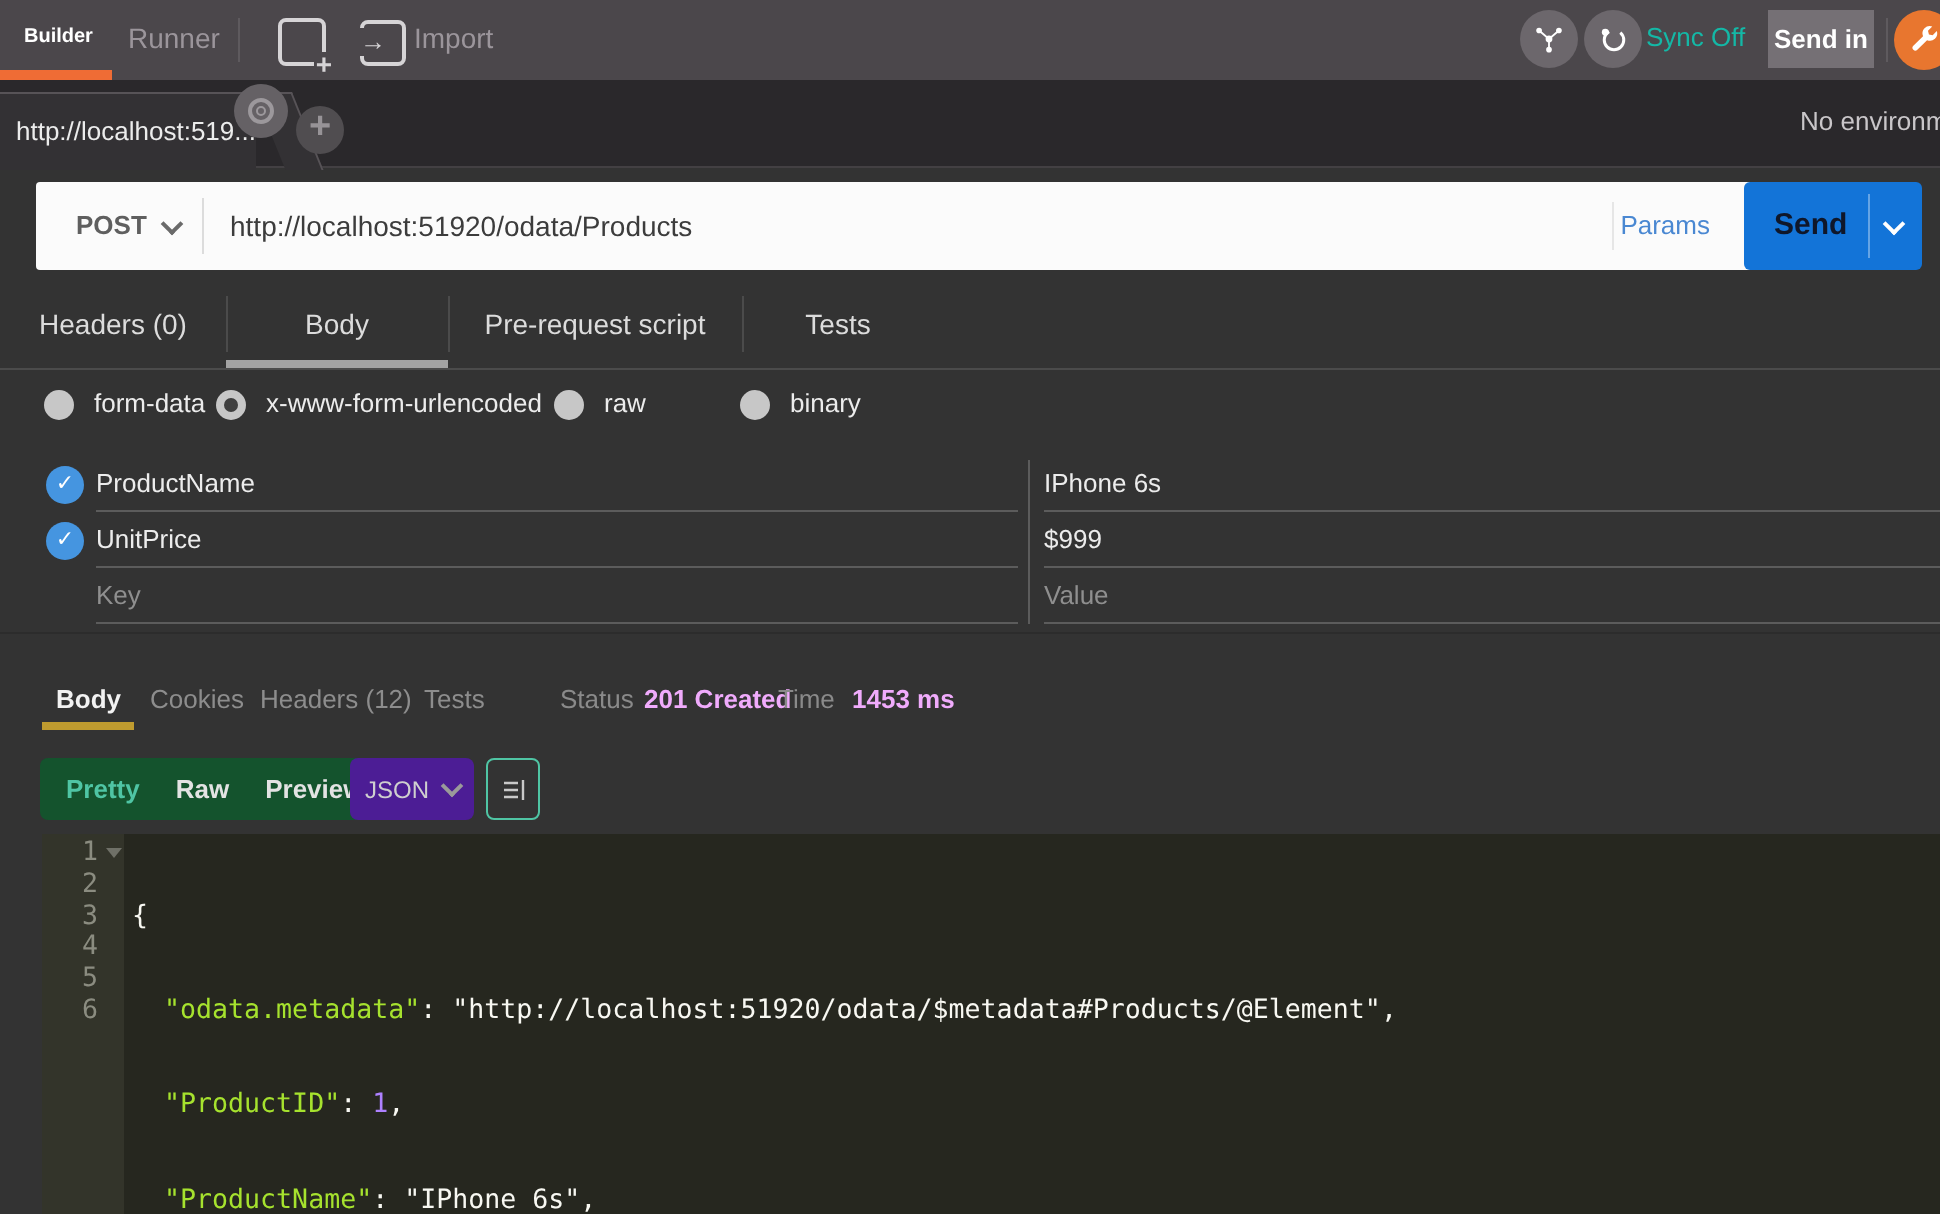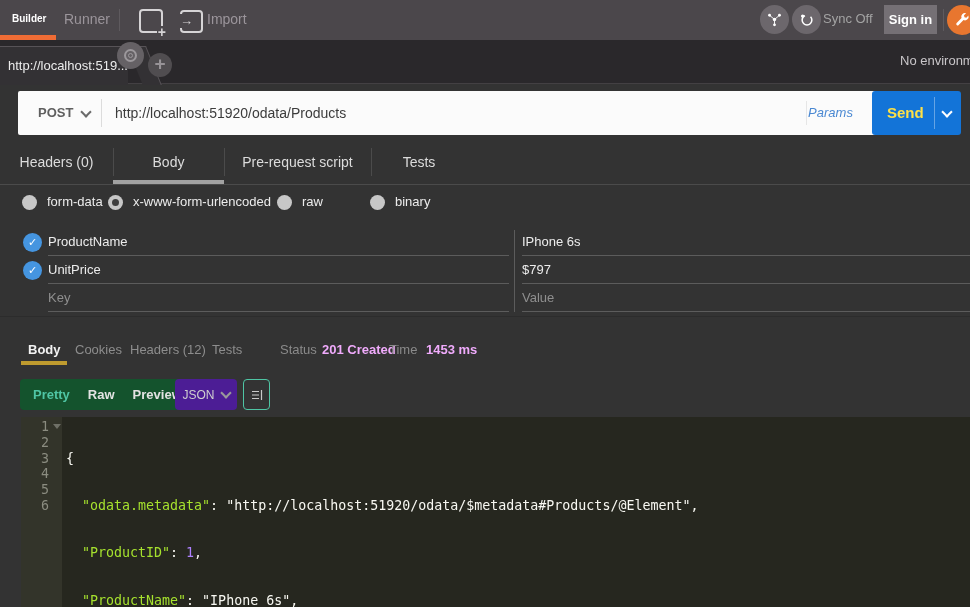--- a/index.html
+++ b/index.html
@@ -15,21 +15,21 @@
   .tb-divider{position:absolute;top:9px;width:1px;height:22px;background:#5e5a5e;}
   .newcol-icon{position:absolute;left:139px;top:9px;width:20px;height:20px;border:2px solid #d6d4d6;border-radius:4px;}
   .newcol-icon::after{content:"+";position:absolute;right:-6px;bottom:-7px;color:#d6d4d6;font-size:14px;
                       font-weight:bold;background:#4b474b;line-height:12px;padding:0 1px;}
   .import-icon{position:absolute;left:180px;top:10px;width:19px;height:19px;border:2px solid #d6d4d6;border-radius:4px;}
   .import-icon::after{content:"\2192";position:absolute;left:-3px;top:2px;font-size:13px;font-weight:bold;
                       color:#d6d4d6;background:#4b474b;line-height:14px;padding:0 1px;}
   .import-label{position:absolute;left:207px;top:0;height:40px;line-height:38px;color:#9b959b;font-size:14px;}
   .tb-circle{position:absolute;top:5px;width:29px;height:29px;border-radius:50%;background:#6c676c;
              display:flex;align-items:center;justify-content:center;}
-  .sync-label{position:absolute;left:823px;top:0;height:40px;line-height:38px;color:#a3a3a3;font-size:13px;}
+  .sync-label{position:absolute;left:823px;top:0;height:40px;line-height:38px;color:#14b8a6;font-size:13px;}
   .signin-btn{position:absolute;left:884px;top:5px;width:53px;height:29px;background:#757075;color:#ffffff;
               font-size:13px;font-weight:bold;text-align:center;line-height:29px;}
   .wrench-circle{position:absolute;left:947px;top:5px;width:30px;height:30px;border-radius:50%;background:#e8762f;
                  display:flex;align-items:center;justify-content:center;}
 
   
   .tabstrip{position:absolute;left:0;top:40px;width:970px;height:44px;background:#2a282b;
             border-bottom:1px solid #434043;box-sizing:border-box;}
   .reqtab{position:absolute;left:0;top:6px;width:128px;height:38px;background:#333134;border-top:1px solid #575357;}
   .reqtab::after{content:"";position:absolute;right:-18px;top:-1px;width:18px;height:38px;background:#333134;
@@ -46,24 +46,24 @@
 
   
   .urlbar{position:absolute;left:18px;top:91px;width:847px;height:44px;background:#fbfbfb;border-radius:2px;padding-left:30px;}
   .method{position:absolute;left:20px;top:0;height:44px;line-height:44px;color:#5f5f5f;font-size:13px;font-weight:bold;}
   .chev{display:inline-block;width:7px;height:7px;border-right:2px solid currentColor;border-bottom:2px solid currentColor;
         transform:rotate(45deg);}
   .method-chev{position:absolute;left:64px;top:17px;color:#6a6a6a;width:6px;height:6px;}
   .url-divider{position:absolute;left:83px;top:8px;width:1px;height:28px;background:#dcdcdc;}
   .url-text{position:absolute;left:97px;top:0;height:44px;line-height:44px;color:#3c3c3c;font-size:14px;white-space:nowrap;}
   .params-divider{position:absolute;left:788px;top:10px;width:1px;height:24px;background:#e6e6e6;}
-  .params-btn{position:absolute;left:788px;top:0;width:49px;height:44px;line-height:44px;text-align:center;
-              color:#4a88d2;font-size:13px;font-style:italic;}
+  .params-btn{position:absolute;left:788px;top:0;width:49px;height:44px;line-height:44px;text-align:right;
+              color:#4a88d2;font-size:13px;}
   .send-btn{position:absolute;left:872px;top:91px;width:89px;height:44px;background:#1374d8;border-radius:3px;}
-  .send-label{position:absolute;left:15px;top:0;height:44px;line-height:43px;color:#fde047;font-size:15px;font-weight:bold;}
+  .send-label{position:absolute;left:15px;top:0;height:44px;line-height:43px;color:#0f172a;font-size:15px;font-weight:bold;}
   .send-divider{position:absolute;left:62px;top:6px;width:1px;height:32px;background:rgba(255,255,255,.35);}
   .send-chev{position:absolute;left:71px;top:17px;color:#ffffff;width:6px;height:6px;}
 
   
   .reqtabs{position:absolute;left:0;top:140px;width:970px;height:45px;border-bottom:1px solid #4b4b4b;
            box-sizing:border-box;display:flex;}
   .rt-cell{height:44px;line-height:44px;text-align:center;color:#dcdcdc;font-size:14px;position:relative;}
   .rt-cell.w0{width:143px;}.rt-cell.w1{width:113px;}.rt-cell.w2{width:111px;}.rt-cell.w3{width:147px;}.rt-cell.w4{width:96px;}
   .rt-cell + .rt-cell::before{content:"";position:absolute;left:0;top:8px;width:1px;height:28px;background:#4b4b4b;}
   .rt-cell.active::after{content:"";position:absolute;left:0;bottom:0;width:100%;height:4px;background:#a2a2a2;}
@@ -143,21 +143,21 @@
         <path d="M12 12L5 6M12 12l7-6M12 12v7.5" stroke="#ffffff" stroke-width="1.3" fill="none"></path>
       </svg>
     </div>
     <div class="tb-circle" style="left:792px;">
       <svg width="18" height="18" viewBox="0 0 24 24">
         <circle cx="12" cy="12" r="6.5" fill="none" stroke="#ffffff" stroke-width="2" stroke-dasharray="27 8"></circle>
         <circle cx="6.2" cy="6.8" r="2.3" fill="#ffffff"></circle>
       </svg>
     </div>
     <div class="sync-label">Sync Off</div>
-    <div class="signin-btn">Sign in</div>
+    <div class="signin-btn">Send in</div>
     <div class="tb-divider" style="left:943px;"></div>
     <div class="wrench-circle">
       <svg width="16" height="16" viewBox="0 0 24 24">
         <path d="M21.6 5.2a5.5 5.5 0 0 1-7.3 6.9L7 19.4a2.1 2.1 0 0 1-3-3l7.3-7.3a5.5 5.5 0 0 1 6.9-7.3l-3.2 3.2.7 2.8 2.8.7z" fill="#ffffff"></path>
       </svg>
     </div>
   </div>
 
   <div class="tabstrip">
     <div class="reqtab">
@@ -207,21 +207,21 @@
     <span class="radio"></span>
     <span class="mode-label">binary</span>
   </div>
 
   <div class="kv-check" style="top:233px;"></div>
   <div class="kv-cell kv-key" style="top:228px;">ProductName</div>
   <div class="kv-cell kv-val" style="top:228px;">IPhone 6s</div>
 
   <div class="kv-check" style="top:261px;"></div>
   <div class="kv-cell kv-key" style="top:256px;">UnitPrice</div>
-  <div class="kv-cell kv-val" style="top:256px;">$797</div>
+  <div class="kv-cell kv-val" style="top:256px;">$999</div>
 
   <div class="kv-cell kv-val placeholder" style="top:284px;">Value</div>
   <div class="kv-cell kv-key placeholder" style="top:284px;">Key</div>
   <div class="kv-vdiv"></div>
 
   <div class="section-sep"></div>
 
   <div class="resp-tab active rtab0">Body</div>
   <div class="resp-underline"></div>
   <div class="resp-tab rtab1">Cookies</div>

